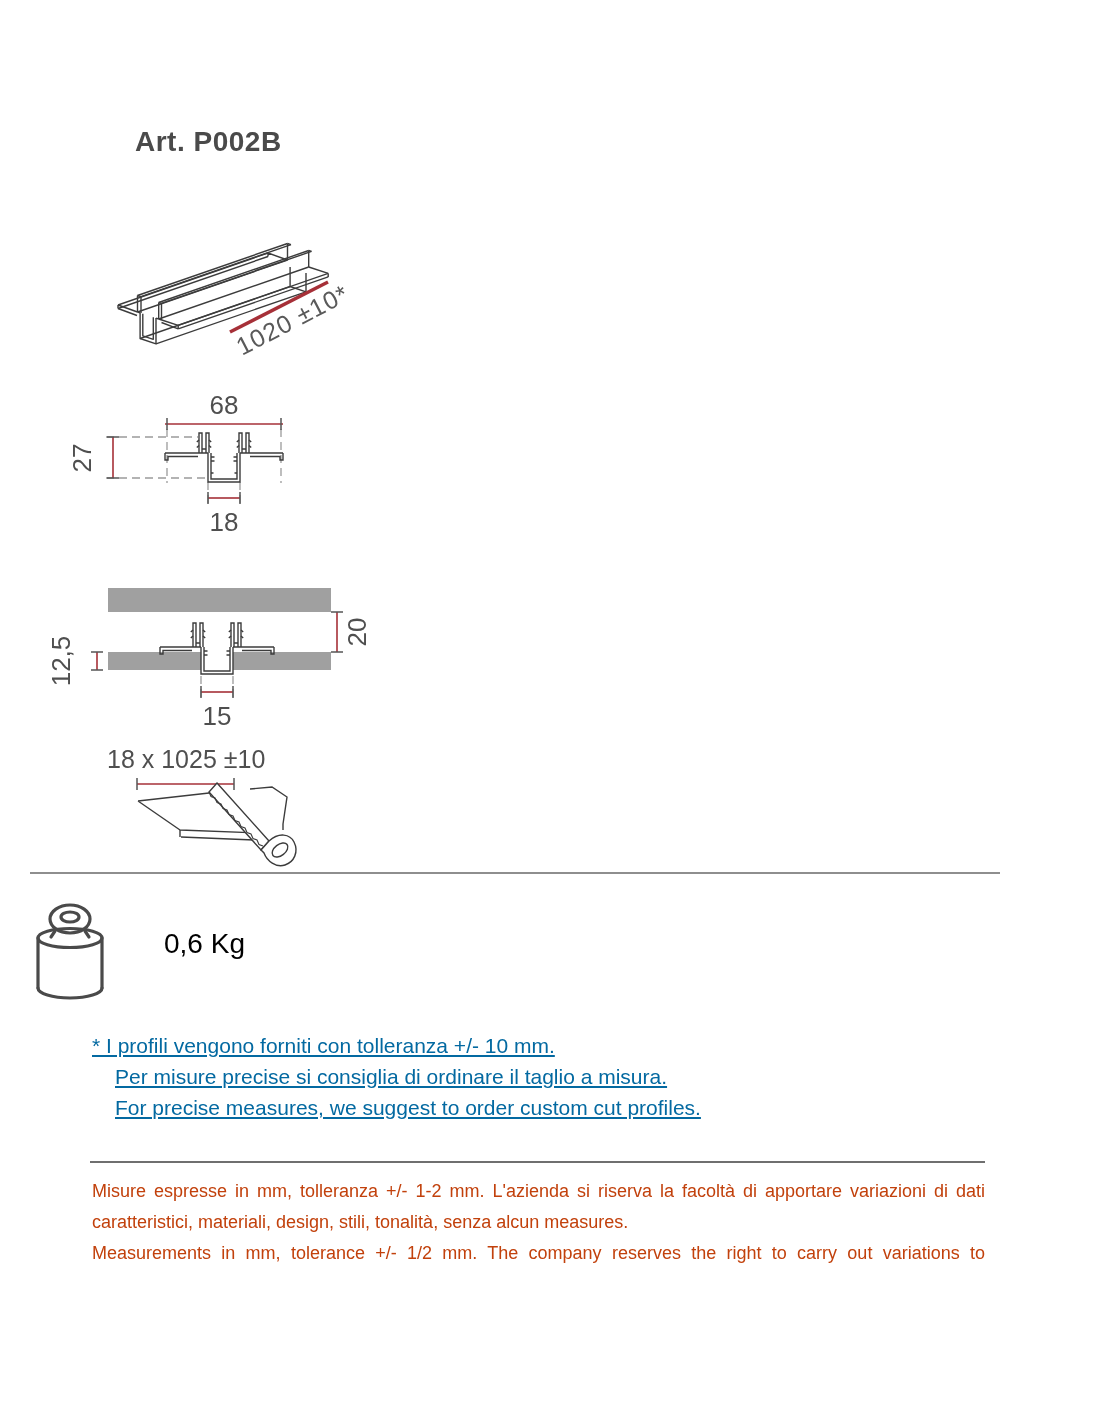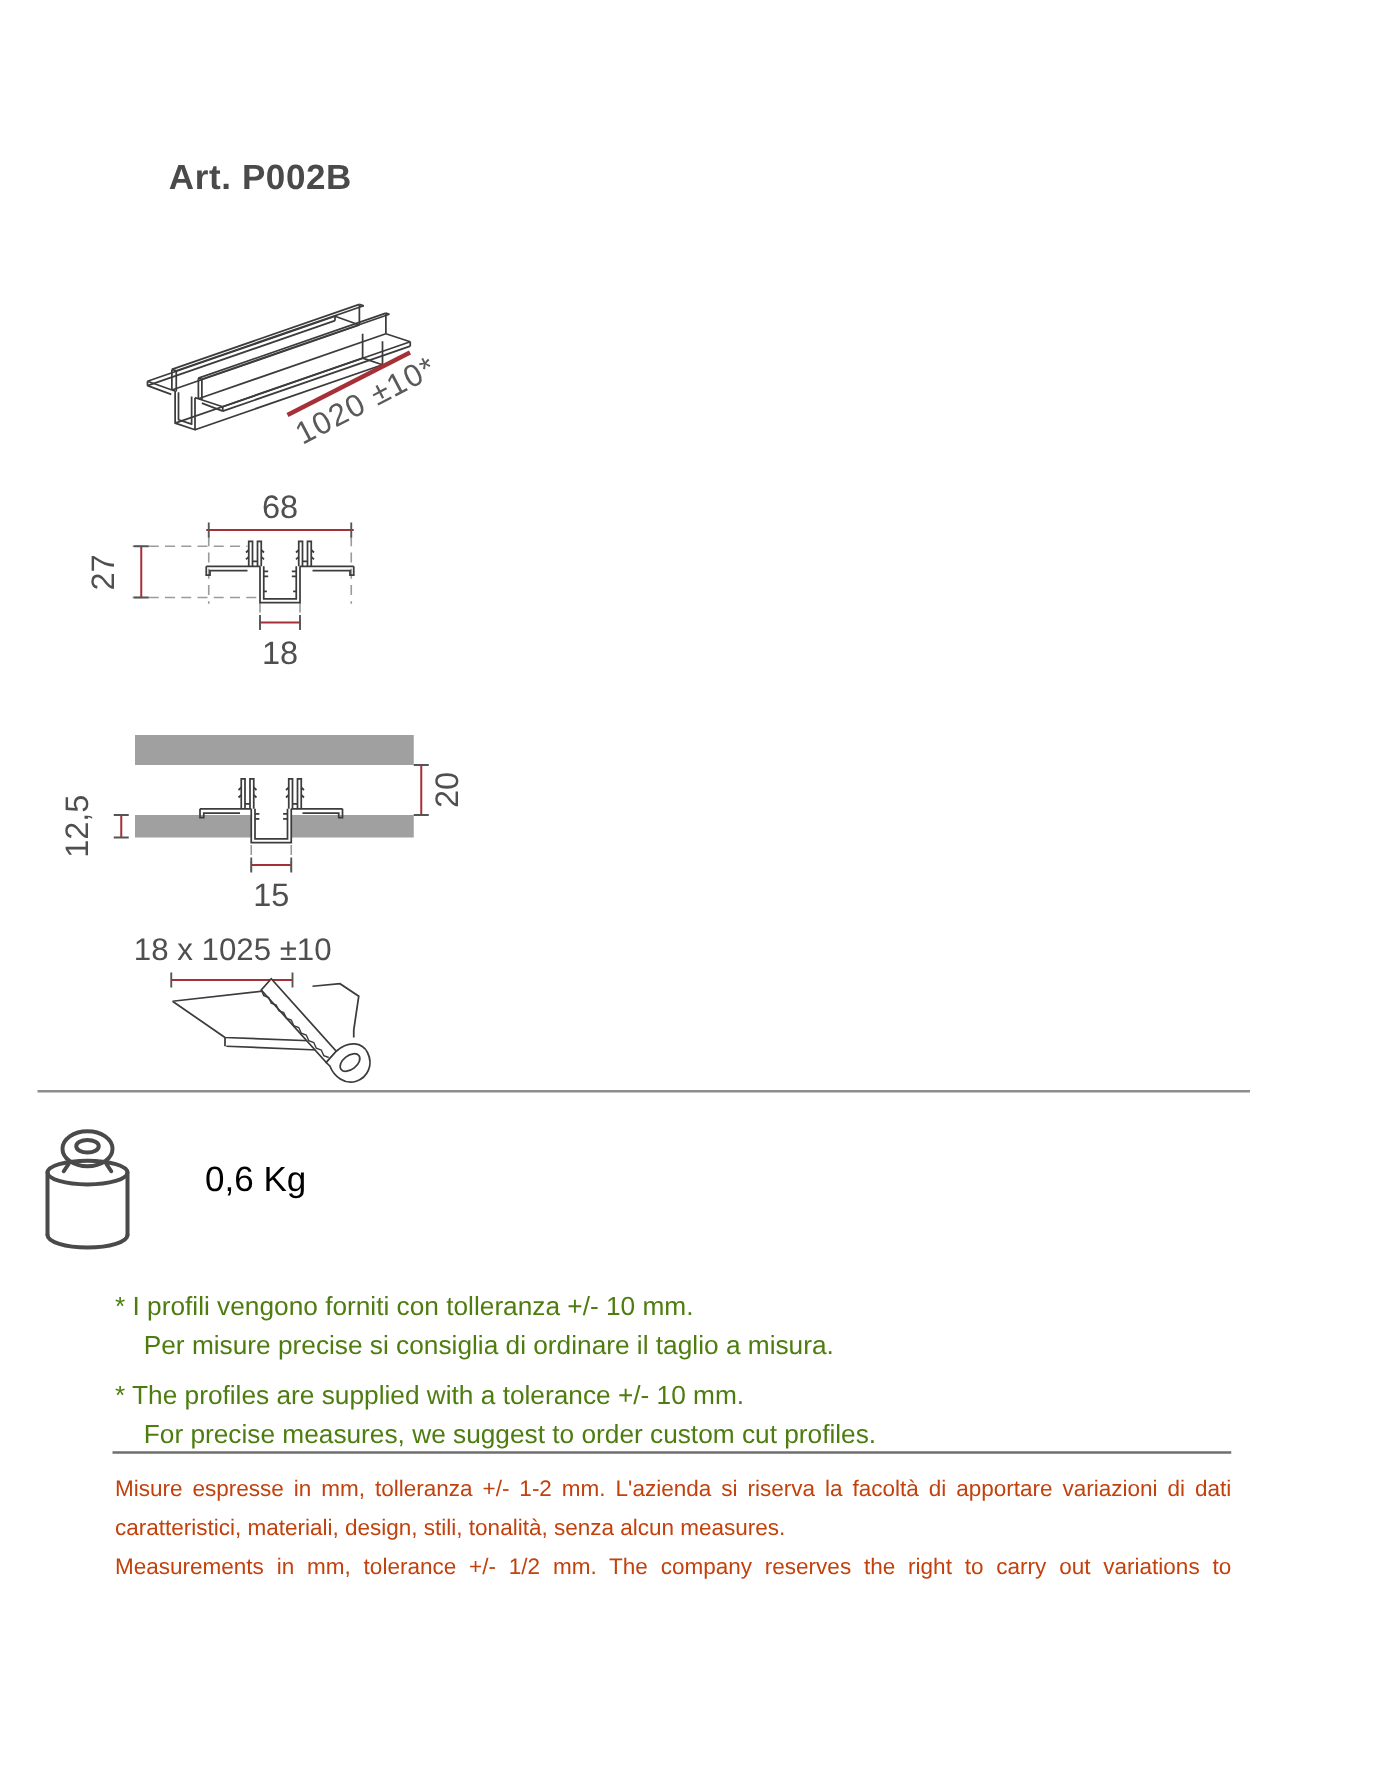--- a/index.html
+++ b/index.html
@@ -3,21 +3,21 @@
 <meta charset="utf-8">
 <style>
   html,body{margin:0;padding:0;background:#ffffff;}
   body{font-family:"Liberation Sans", sans-serif; -webkit-font-smoothing:antialiased;}
   #page{position:relative;width:1100px;height:1422px;background:#fff;overflow:hidden;border-radius:31px;}
   .abs{position:absolute;}
   #title{left:135px;top:126px;font-size:28px;font-weight:bold;color:#4a4a4a;letter-spacing:.5px;}
   .rule{position:absolute;height:0;border-top:2px solid #8e8e8e;}
   #rule2{border-top:2px solid #6f6f6f;}
   #weight-value{left:164px;top:928px;font-size:28px;color:#000000;}
-  #notes{left:92px;top:1030px;width:700px;color:#4d7c0f;font-size:21px;line-height:31px;}
+  #notes{left:92px;top:1030px;width:700px;color:#0369a1;font-size:21px;line-height:31px;text-decoration:underline;}
   #notes .cont{padding-left:23px;}
   #notes .gap{margin-top:9px;}
   #legal{left:92px;top:1176px;width:893px;color:#c2410c;font-size:18px;line-height:31px;}
   #legal .ln{width:100%;}
   #legal .stretch{text-align:justify;text-align-last:justify;}
   svg text{font-family:"Liberation Sans", sans-serif;}
   .dim{font-size:26px;fill:#4f4f4f;}
   .dimsm{font-size:25px;fill:#4f4f4f;}
   .iso-label{font-size:25px;fill:#5a5a5a;letter-spacing:1px;}
 </style>
@@ -169,21 +169,20 @@
       <ellipse cx="42" cy="45" rx="32" ry="9.5"></ellipse>
       <path d="M10,45 V95 M74,45 V95"></path>
       <path d="M10,95 A32,10 0 0 0 74,95"></path>
     </g>
   </svg>
   <div class="abs" id="weight-value">0,6 Kg</div>
 
   <div class="abs" id="notes">
     <div class="ln">* I profili vengono forniti con tolleranza +/- 10 mm.</div>
     <div class="ln cont">Per misure precise si consiglia di ordinare il taglio a misura.</div>
-    <div class="ln gap">* The profiles are supplied with a tolerance +/- 10 mm.</div>
     <div class="ln cont">For precise measures, we suggest to order custom cut profiles.</div>
   </div>
 
   <div class="rule" id="rule2" style="left:90px;top:1161px;width:895px;"></div>
 
   <div class="abs" id="legal">
     <div class="ln stretch">Misure espresse in mm, tolleranza +/- 1-2 mm. L'azienda si riserva la facoltà di apportare variazioni di dati</div>
     <div class="ln">caratteristici, materiali, design, stili, tonalità, senza alcun measures.</div>
     <div class="ln stretch">Measurements in mm, tolerance +/- 1/2 mm. The company reserves the right to carry out variations to</div>
   </div>

